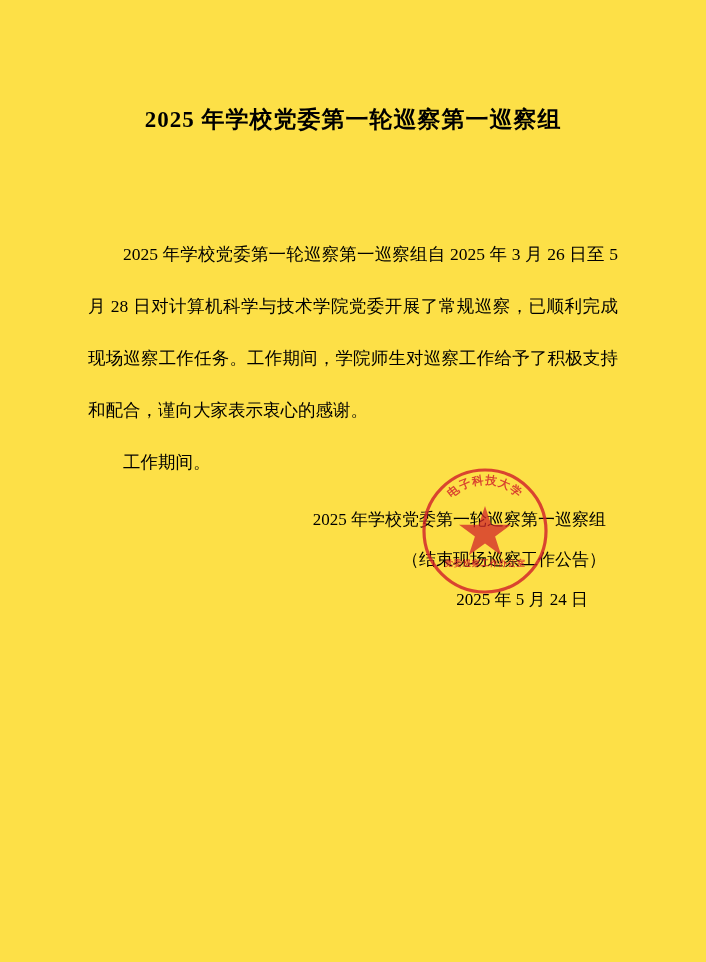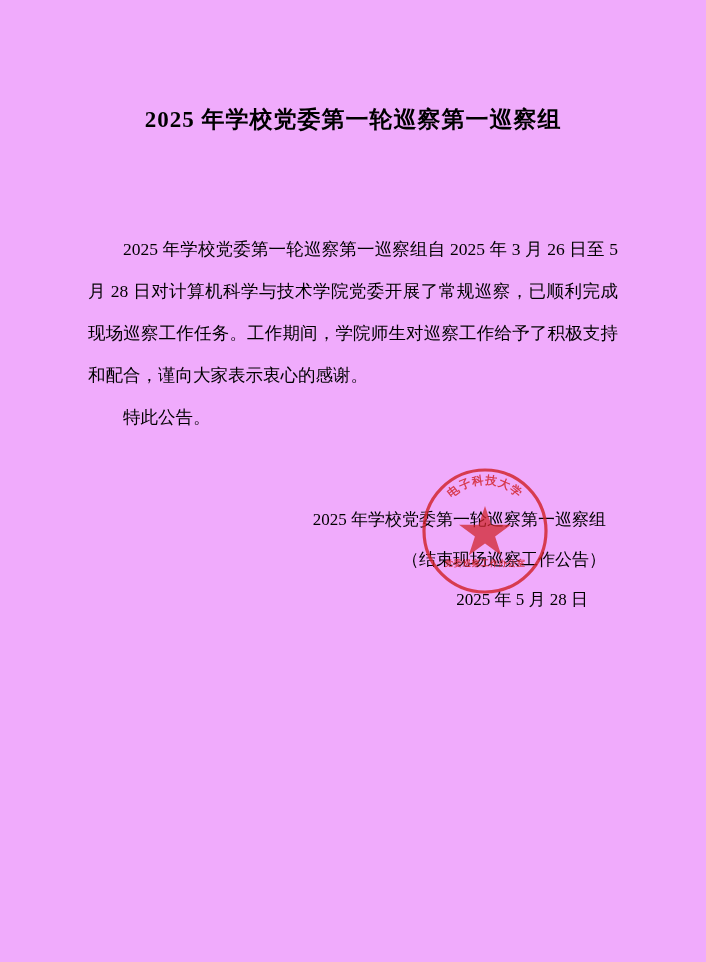--- a/index.html
+++ b/index.html
@@ -12,21 +12,21 @@
     height: 962px;
     position: relative;
     font-family: "Liberation Serif", "DejaVu Serif", serif;
     color: #000000;
     overflow: hidden;
   }
 
   .page {
     position: absolute;
     inset: 0;
-    background: #f0abfc;
+    background: #fde047;
   }
 
   .doc-title {
     position: absolute;
     top: 100px;
     left: 0;
     right: 0;
     text-align: center;
     font-weight: bold;
     font-size: 23px;
@@ -36,21 +36,21 @@
   .doc-title .line {
     display: block;
   }
 
   .body-text {
     position: absolute;
     top: 228px;
     left: 88px;
     width: 530px;
     font-size: 17.5px;
-    line-height: 42px;
+    line-height: 52px;
     text-align: justify;
     text-justify: inter-ideograph;
   }
   .para {
     text-indent: 2em;
     margin: 0;
     word-break: break-all;
   }
   .para + .para {
     margin-top: 0;
@@ -107,27 +107,27 @@
 <body>
 
 <div class="page">
 
   <div class="doc-title">
     <span class="line">2025 年学校党委第一轮巡察第一巡察组</span>
   </div>
 
   <div class="body-text">
     <p class="para">2025 年学校党委第一轮巡察第一巡察组自 2025 年 3 月 26 日至 5 月 28 日对计算机科学与技术学院党委开展了常规巡察，已顺利完成现场巡察工作任务。工作期间，学院师生对巡察工作给予了积极支持和配合，谨向大家表示衷心的感谢。</p>
-    <p class="para">特此公告。</p>
+    <p class="para">工作期间。</p>
   </div>
 
   <div class="signature">
     <span class="sig-line">2025 年学校党委第一轮巡察第一巡察组</span>
     <span class="sig-line">（结束现场巡察工作公告）</span>
-    <span class="sig-line date">2025 年 5 月 28 日</span>
+    <span class="sig-line date">2025 年 5 月 24 日</span>
   </div>
 
   <div class="seal">
     <svg viewBox="0 0 130 130" xmlns="http://www.w3.org/2000/svg">
       <defs>
         <path id="arcpath" d="M 18,65 A 47,47 0 0 1 112,65" fill="none"></path>
       </defs>
       <circle cx="65" cy="65" r="61" fill="none" stroke="#d2232a" stroke-width="3.2"></circle>
       <text class="seal-arc-text">
         <textPath href="#arcpath" startOffset="50%" text-anchor="middle">电子科技大学</textPath>

